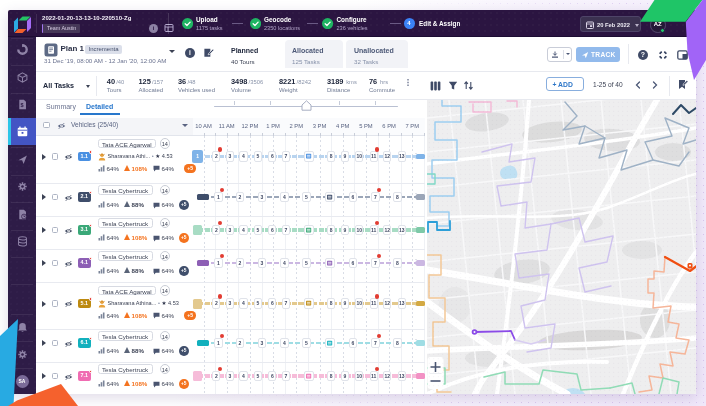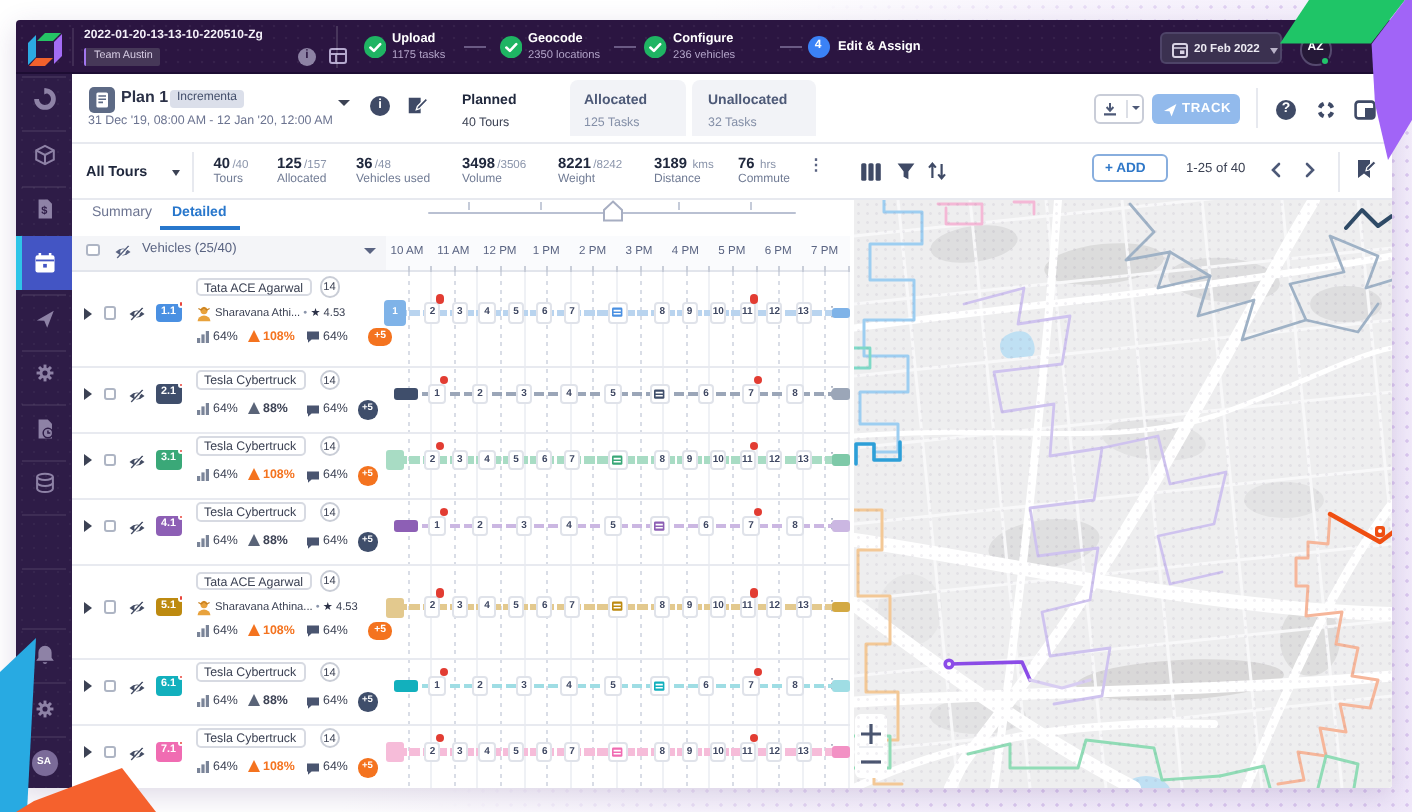--- a/index.html
+++ b/index.html
@@ -207,21 +207,21 @@
           <path d="M9 3.5 A3.9 3.9 0 0 0 6.5 1 L5.8 2.7 A2.4 2.4 0 0 1 7.3 4.2 Z"></path>
           <path d="M1 6.5 A3.9 3.9 0 0 0 3.5 9 L4.2 7.3 A2.4 2.4 0 0 1 2.7 5.8 Z"></path>
           <path d="M9 6.5 A3.9 3.9 0 0 1 6.5 9 L5.8 7.3 A2.4 2.4 0 0 0 7.3 5.8 Z"></path>
         </g>
       </svg>
       <svg class="abs" style="left:641px;top:12.5px" width="11" height="10" viewBox="0 0 11 10">
         <rect x="0.8" y="0.8" width="9.4" height="8.4" rx="1.5" fill="none" stroke="#3f4a66" stroke-width="1.3"></rect>
         <rect x="5.5" y="4" width="4.7" height="5.2" fill="#3f4a66"></rect>
       </svg>
       <div class="abs" style="left:0;top:35px;width:660px;height:28px;border-bottom:1px solid #e7e9ef;background:#fff"></div>
-      <div class="txt" style="left:7px;top:44px;font-size:7.2px;font-weight:700;color:#20283d">All Tours</div>
+      <div class="txt" style="left:7px;top:44px;font-size:7.2px;font-weight:700;color:#20283d">All Tasks</div>
       <div class="abs" style="left:50px;top:48px;width:0;height:0;border-left:2.8px solid transparent;border-right:2.8px solid transparent;border-top:3.2px solid #3c4254"></div>
       <div class="abs" style="left:60px;top:39px;width:1px;height:20px;background:#e7e9ef"></div>
       <div class="txt" style="left:70.8px;top:40px;font-size:7.4px;font-weight:700;color:#20283d">40<span style="font-size:5.8px;font-weight:400;color:#8a94aa"> /40</span></div>
       <div class="txt" style="left:70.8px;top:50px;font-size:6px;color:#707b94">Tours</div>
       <div class="txt" style="left:102.5px;top:40px;font-size:7.4px;font-weight:700;color:#20283d">125<span style="font-size:5.8px;font-weight:400;color:#8a94aa"> /157</span></div>
       <div class="txt" style="left:102.5px;top:50px;font-size:6px;color:#707b94">Allocated</div>
       <div class="txt" style="left:142px;top:40px;font-size:7.4px;font-weight:700;color:#20283d">36<span style="font-size:5.8px;font-weight:400;color:#8a94aa"> /48</span></div>
       <div class="txt" style="left:142px;top:50px;font-size:6px;color:#707b94">Vehicles used</div>
       <div class="txt" style="left:195px;top:40px;font-size:7.4px;font-weight:700;color:#20283d">3498<span style="font-size:5.8px;font-weight:400;color:#8a94aa"> /3506</span></div>
       <div class="txt" style="left:195px;top:50px;font-size:6px;color:#707b94">Volume</div>

